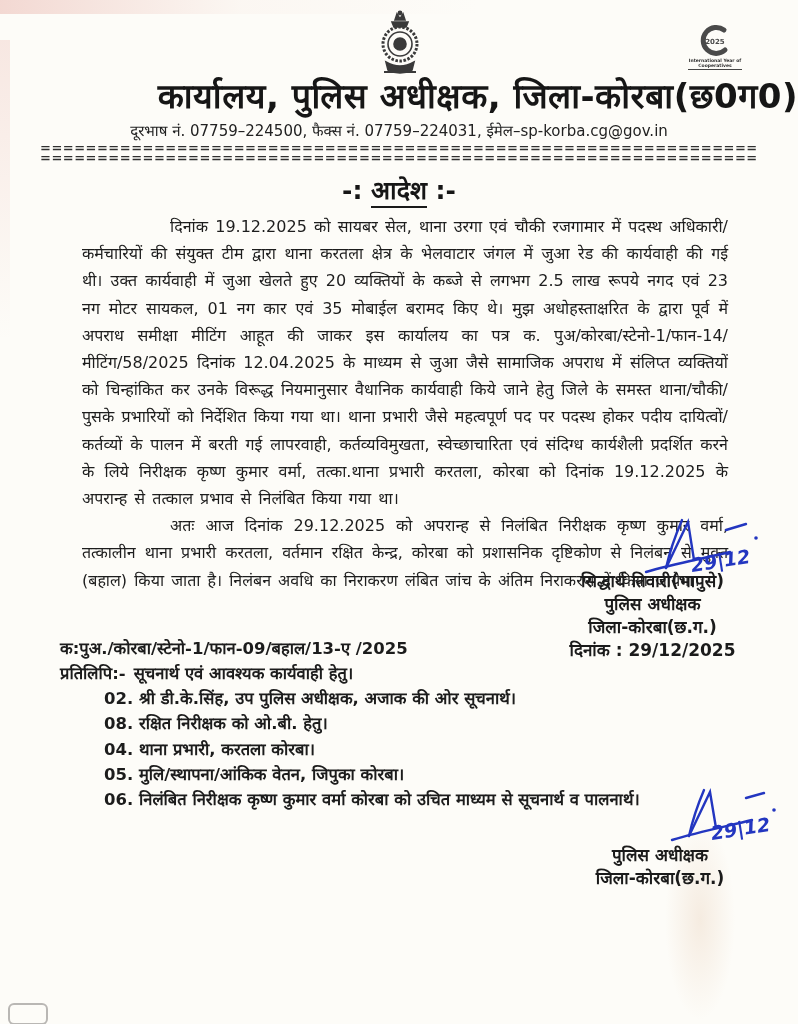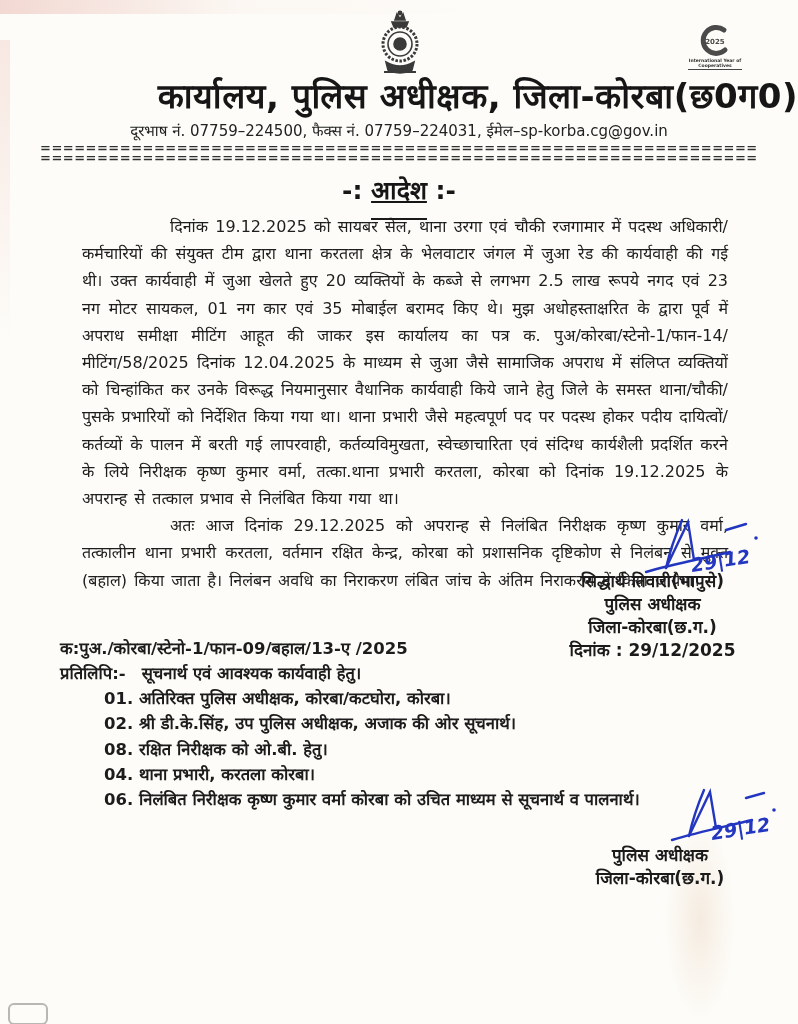--- a/index.html
+++ b/index.html
@@ -29,41 +29,41 @@
   .office-title{left:0;top:72px;width:100%;text-align:right;
     font-size:34px;font-weight:700;letter-spacing:.5px;color:#161616;}
   .contact-line{left:0;top:120px;width:100%;text-align:center;
     font-size:15px;font-weight:400;color:#222;}
   .divider{left:40px;top:143px;width:718px;height:21px;overflow:hidden;}
   .divider-row{display:block;white-space:nowrap;overflow:hidden;height:10px;line-height:10px;
     font-size:13px;font-weight:700;color:#2f2f2f;letter-spacing:.5px;}
 
   
   .order-title{left:0;top:172px;width:100%;text-align:center;font-size:25px;font-weight:700;color:#161616;}
-  .order-title .u{border-bottom:2.5px solid #1a1a1a;padding-bottom:13px;text-decoration:underline;}
+  .order-title .u{border-bottom:2.5px solid #1a1a1a;padding-bottom:1px;}
 
   
   .doc-body{left:82px;top:213px;width:646px;
     font-size:16px;font-weight:400;line-height:27.2px;
     text-align:justify;color:#1d1d1d;word-spacing:2px;}
   .doc-body p{margin:0;text-indent:88px;}
 
   
   .sign-block{text-align:center;font-size:17px;font-weight:700;line-height:23px;color:#1b1b1b;}
   .sign-block-1{left:535px;top:520px;width:235px;}
   .sign-block-2{left:545px;top:792px;width:230px;}
   .sig-wrap-1{position:absolute;left:95px;top:-4px;width:140px;height:60px;}
   .sig-wrap-2{position:absolute;left:115px;top:-6px;width:125px;height:58px;}
   .sign-lines-1{margin-top:50px;}
   .sign-lines-2{margin-top:52px;}
 
   
   .ref-line{left:60px;top:636px;font-size:16.5px;font-weight:700;color:#1c1c1c;}
   .copies{left:60px;top:661px;width:668px;font-size:16.5px;font-weight:700;color:#1c1c1c;}
-  .copies-head{display:flex;gap:16px;line-height:25px;}
+  .copies-head{display:flex;gap:8px;line-height:25px;}
   .copy-item{margin-left:44px;line-height:25.3px;}
 
   svg{display:block;}
 </style>
 </head>
 <body>
 
 <div class="page">
 
   <div class="abs stain-top"></div>
@@ -133,24 +133,24 @@
     </div>
   </div>
 
   <div class="abs ref-line">क:पुअ./कोरबा/स्टेनो-1/फान-09/बहाल/13-ए /2025</div>
 
   <div class="abs copies">
     <div class="copies-head">
       <span>प्रतिलिपि:-</span>
       <span>सूचनार्थ एवं आवश्यक कार्यवाही हेतु।</span>
     </div>
-    <div class="copy-item">01. अतिरिक्त पुलिस अधीक्षक, कोरबा/कटघोरा, कोरबा।</div>
     <div class="copy-item">02. श्री डी.के.सिंह, उप पुलिस अधीक्षक, अजाक की ओर सूचनार्थ।</div>
     <div class="copy-item">08. रक्षित निरीक्षक को ओ.बी. हेतु।</div>
     <div class="copy-item">04. थाना प्रभारी, करतला कोरबा।</div>
+    <div class="copy-item">05. मुलि/स्थापना/आंकिक वेतन, जिपुका कोरबा।</div>
     <div class="copy-item">06. निलंबित निरीक्षक कृष्ण कुमार वर्मा कोरबा को उचित माध्यम से सूचनार्थ व पालनार्थ।</div>
   </div>
 
   <div class="abs sign-block sign-block-2">
     <div class="sig-wrap-2">
       <svg width="125" height="58" viewBox="0 0 125 58">
         <g stroke="#2336c0" fill="none" stroke-width="2.4" stroke-linecap="round">
           <path d="M44,4 C38,18 33,32 29,50"></path>
           <path d="M29,50 L50,6 L56,42"></path>
           <path d="M12,54 C38,46 68,40 92,34"></path>

